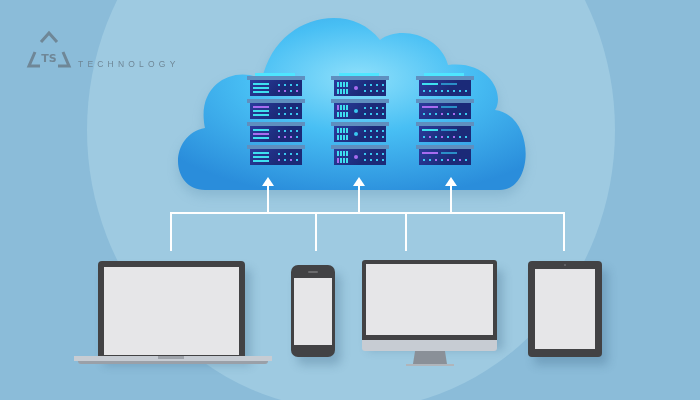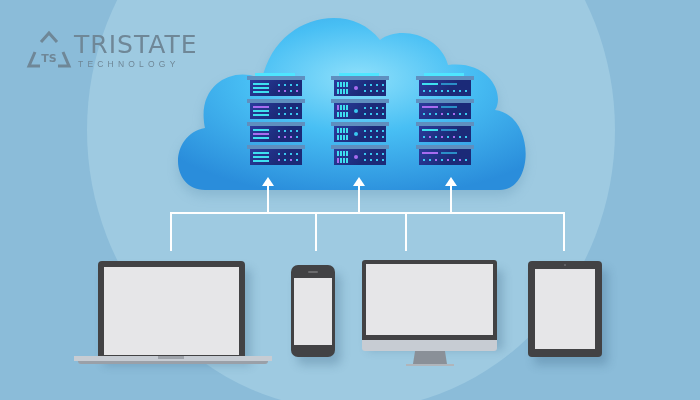--- a/index.html
+++ b/index.html
@@ -29,21 +29,20 @@
 
 <div class="logo">
   <svg width="46" height="42" viewBox="0 0 46 42" style="position:absolute;left:0;top:0">
     <g fill="none" stroke="#6f8797" stroke-width="3">
       <polyline points="15,12 23,3 31,12"></polyline>
       <polyline points="9,22 3,36 14,36"></polyline>
       <polyline points="37,22 43,36 32,36"></polyline>
     </g>
     <text x="23" y="32" font-size="11" fill="#6f8797" text-anchor="middle" font-family="DejaVu Sans, sans-serif" font-weight="bold">TS</text>
   </svg>
-  <div class="logo-name">TRISTATE</div>
   <div class="logo-sub">TECHNOLOGY</div>
 </div>
 
 <svg class="cloud" width="700" height="400">
   <defs>
     <radialGradient id="cg" cx="0.52" cy="0.35" r="0.7">
       <stop offset="0" stop-color="#8ee0fb"></stop>
       <stop offset="0.45" stop-color="#48bff4"></stop>
       <stop offset="1" stop-color="#2a8ddb"></stop>
     </radialGradient>

